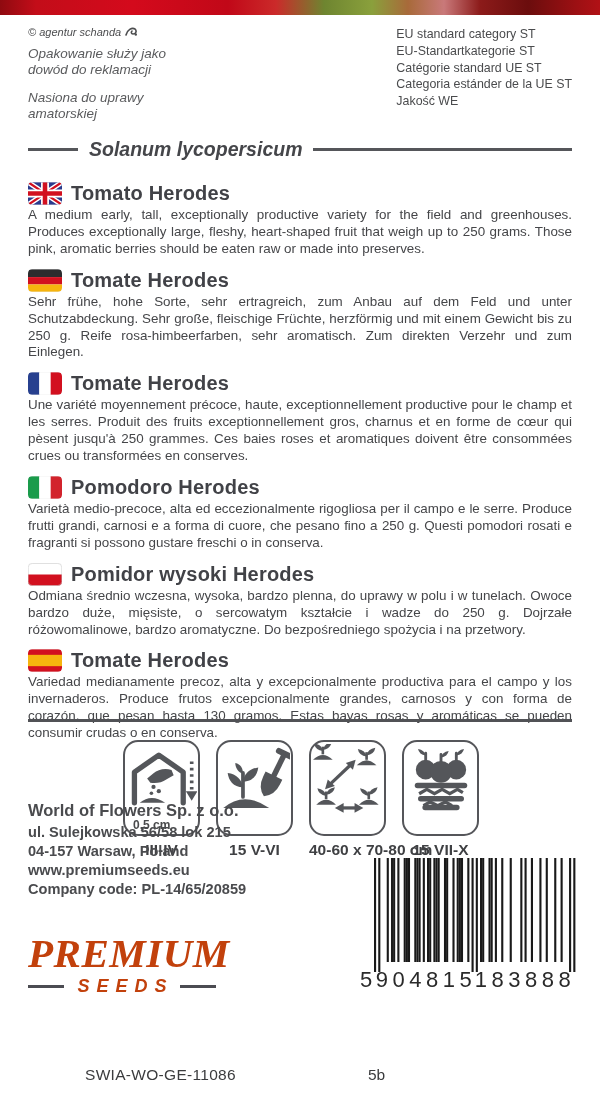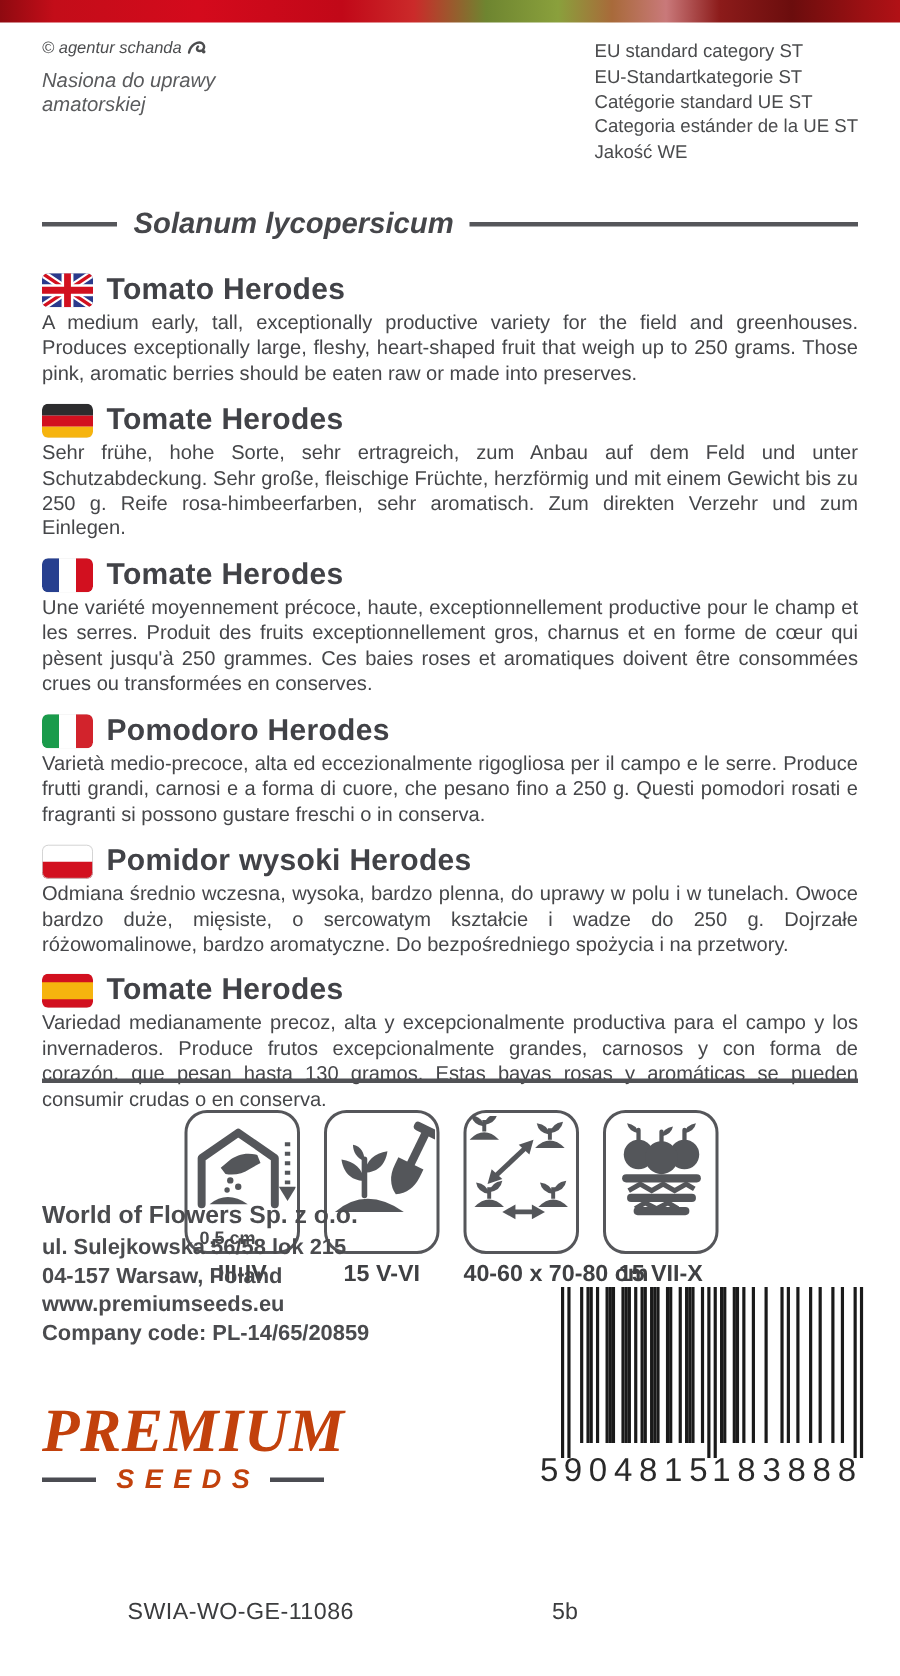--- a/index.html
+++ b/index.html
@@ -63,20 +63,21 @@
   <div class="top-row">
     <div>
       <div class="credit">
         <span>© agentur schanda</span>
         <svg width="13" height="11" viewBox="0 0 13 11">
           <path d="M1 8 C2 3 7 0 10 2 C12 4 11 7 8 7 C6 7 6 5 7 4" fill="none" stroke="#4c4d4f" stroke-width="1.6" stroke-linecap="round"></path>
           <circle cx="10.8" cy="7.5" r="1.2" fill="#4c4d4f"></circle>
         </svg>
       </div>
       <div class="left-notes">
+        <div class="note">Opakowanie służy jako dowód do reklamacji</div>
         <div class="note">Nasiona do uprawy amatorskiej</div>
       </div>
     </div>
     <div class="right-notes">
       <div>EU standard category ST</div>
       <div>EU-Standartkategorie ST</div>
       <div>Catégorie standard UE ST</div>
       <div>Categoria estánder de la UE ST</div>
       <div>Jakość WE</div>
     </div>

